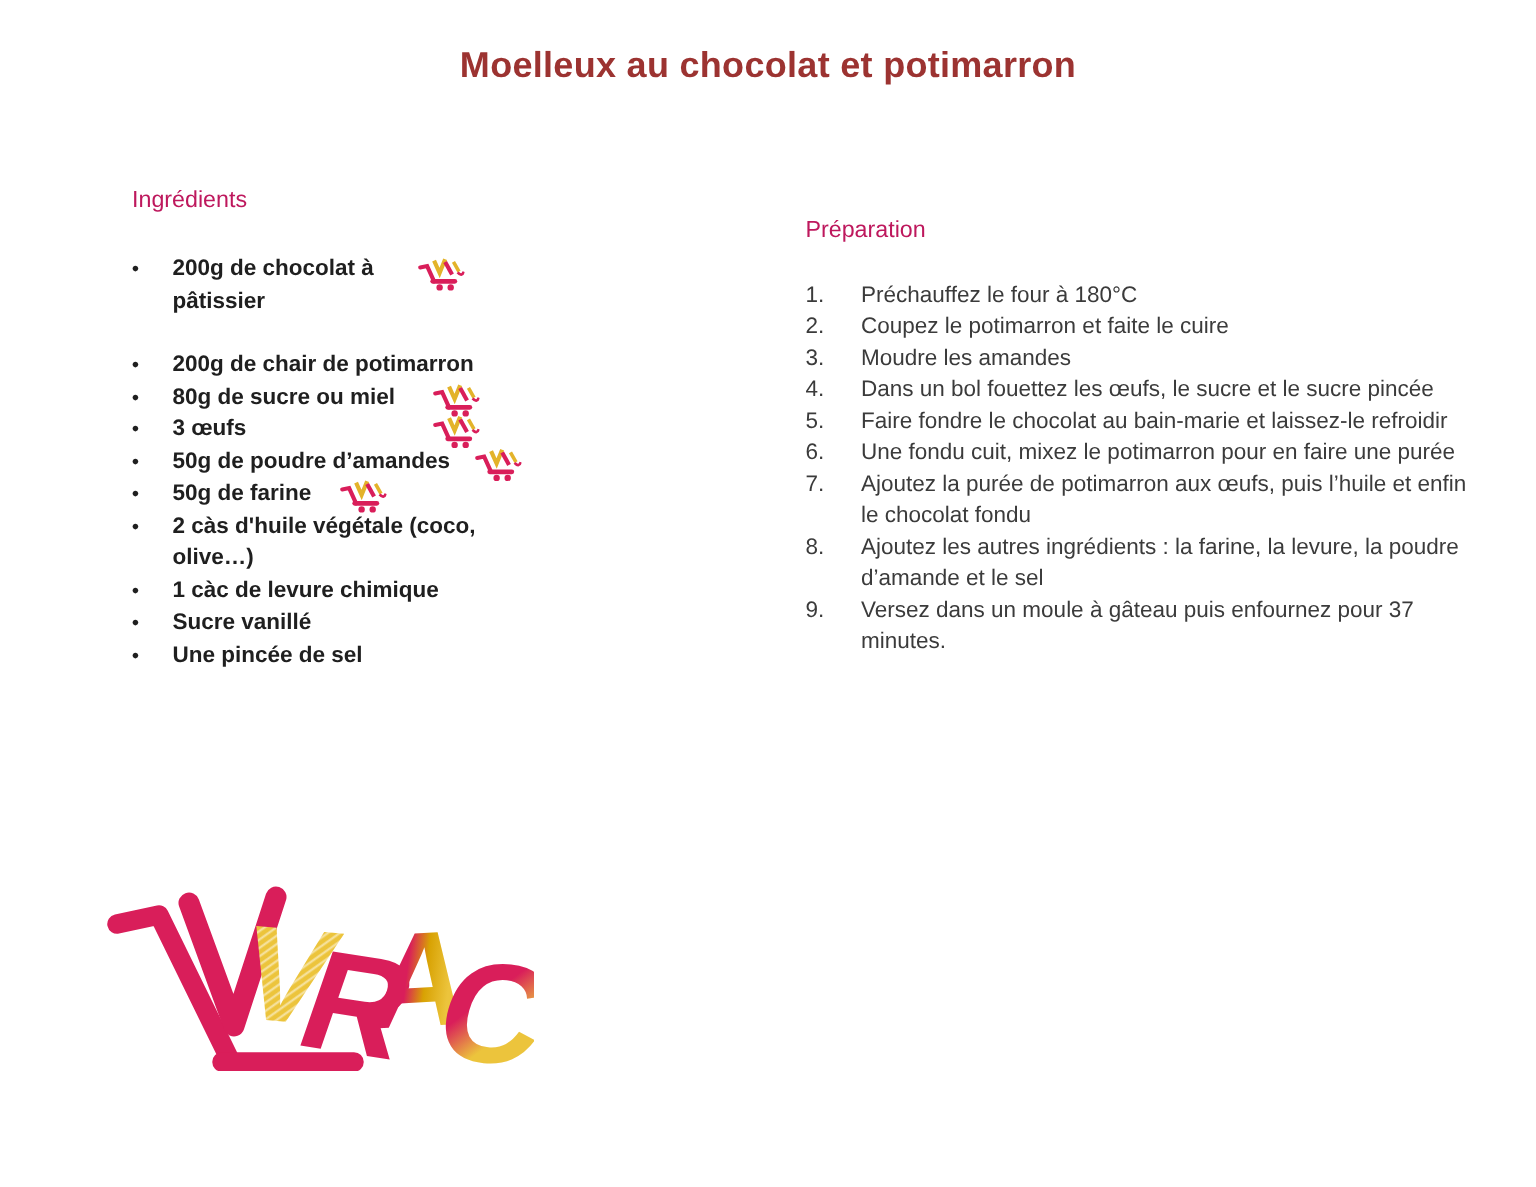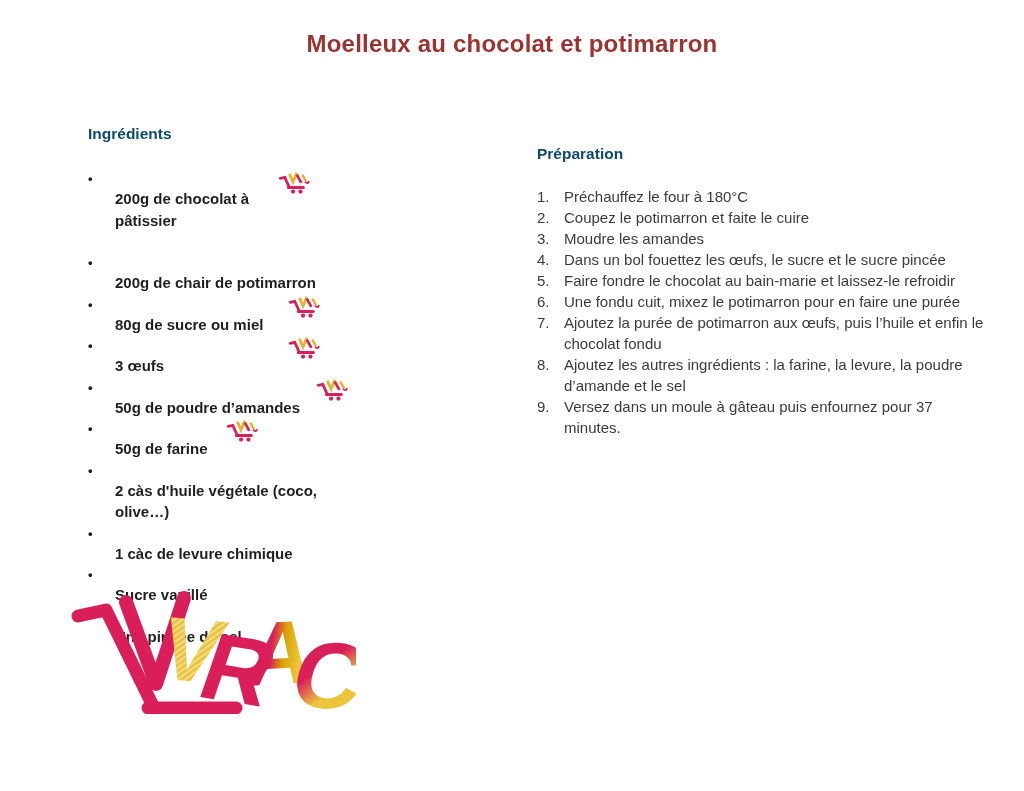--- a/index.html
+++ b/index.html
@@ -4,48 +4,48 @@
 <style>
   html,body{margin:0;padding:0;background:#ffffff;}
   #page{position:relative;width:1024px;height:714px;background:#ffffff;overflow:hidden;
         font-family:"Liberation Sans","DejaVu Sans",sans-serif;}
 
   
   .title{position:absolute;left:0;right:0;top:30px;text-align:center;
          font-size:24px;font-weight:700;color:#9c3331;letter-spacing:.2px;}
 
   
-  .sec-head{font-size:15.5px;font-weight:700;color:#0c4a6e;margin:0 0 24px 0;line-height:20px;}
+  .sec-head{font-size:15.5px;font-weight:400;color:#be185d;margin:0 0 24px 0;line-height:20px;}
 
   
   .ingredients{position:absolute;left:88px;top:124px;width:265px;}
   .ing-item{position:relative;display:flex;align-items:flex-start;
             font-size:15px;font-weight:700;color:#1f1f1f;line-height:21.5px;}
   .ing-item .bullet{width:27px;flex:none;font-size:13px;line-height:21.5px;}
-  .ing-lines{display:block;margin-top:20px;}
+  .ing-lines{display:block;}
   .ing-line{display:block;white-space:nowrap;}
   .item-0{margin-bottom:21px;}
   .cart-icon{position:absolute;width:32px;height:24px;top:0;}
   .pos-0{left:190px;top:2px;}
   .pos-2{left:200px;}
   .pos-3{left:200px;}
   .pos-4{left:228px;}
   .pos-5{left:138px;}
 
   
   .tip{position:absolute;left:72px;top:468px;font-size:15.5px;font-weight:700;
        font-style:italic;color:#1a1a1a;line-height:22.5px;}
   .tip-line{display:block;white-space:nowrap;}
 
   
   .prep{position:absolute;left:537px;top:144px;width:450px;}
   .prep .sec-head{margin-bottom:22px;}
   .step{display:flex;align-items:flex-start;font-size:15px;color:#3b3b3b;line-height:21px;}
   .step-num{width:27px;flex:none;}
-  .step-text{flex:1;max-width:420px;}
+  .step-text{flex:1;max-width:420px;margin-left:10px;}
 
   
   .logo{position:absolute;left:66px;top:588px;width:300px;height:180px;}
   .logo-svg{position:absolute;left:0;top:0;width:290px;height:175px;}
   .logo-svg text{font-family:"Liberation Sans","DejaVu Sans",sans-serif;font-weight:700;}
   .tagline{position:absolute;left:182px;top:98px;font-weight:700;font-size:12.5px;
            line-height:14px;letter-spacing:.3px;}
   .tg-0{color:#dba41c;}
   .tg-1{color:#dba41c;}
   .tg-2{color:#c69104;}

